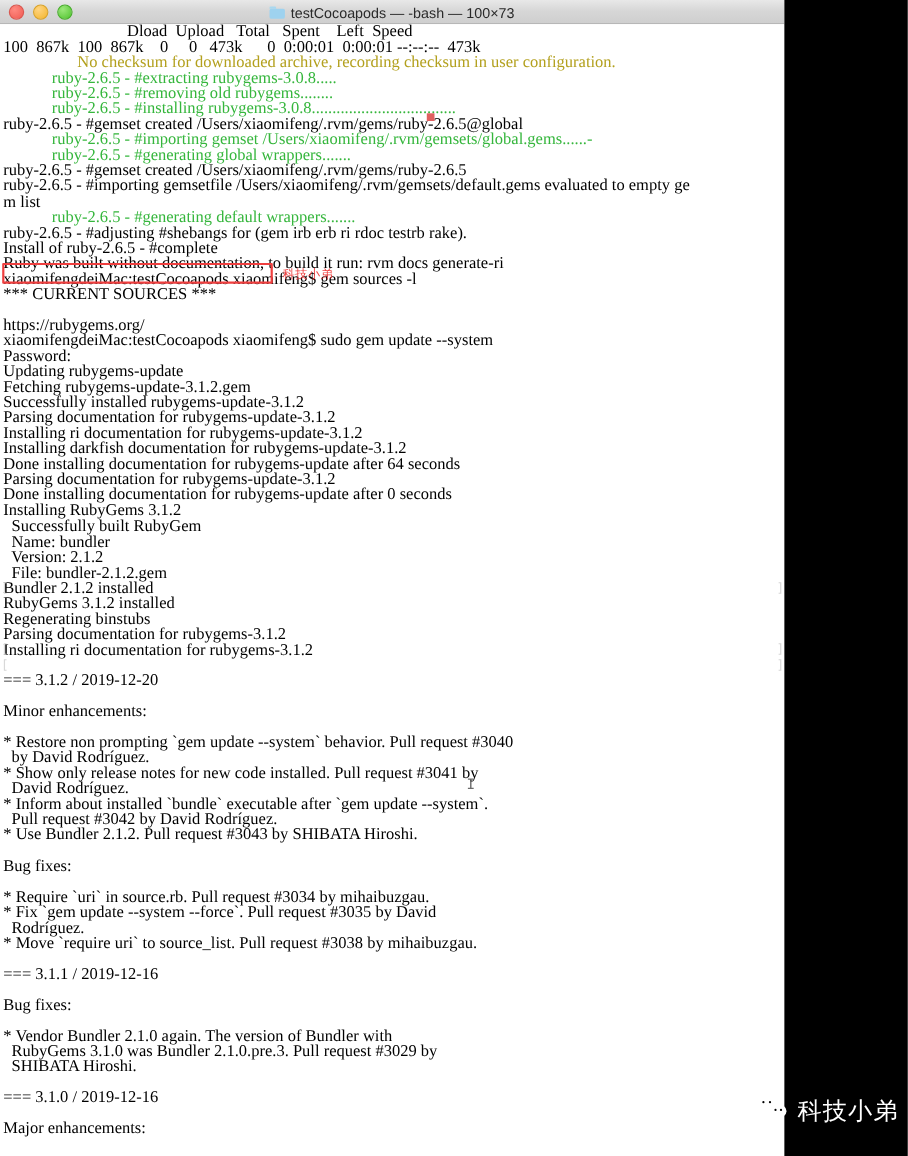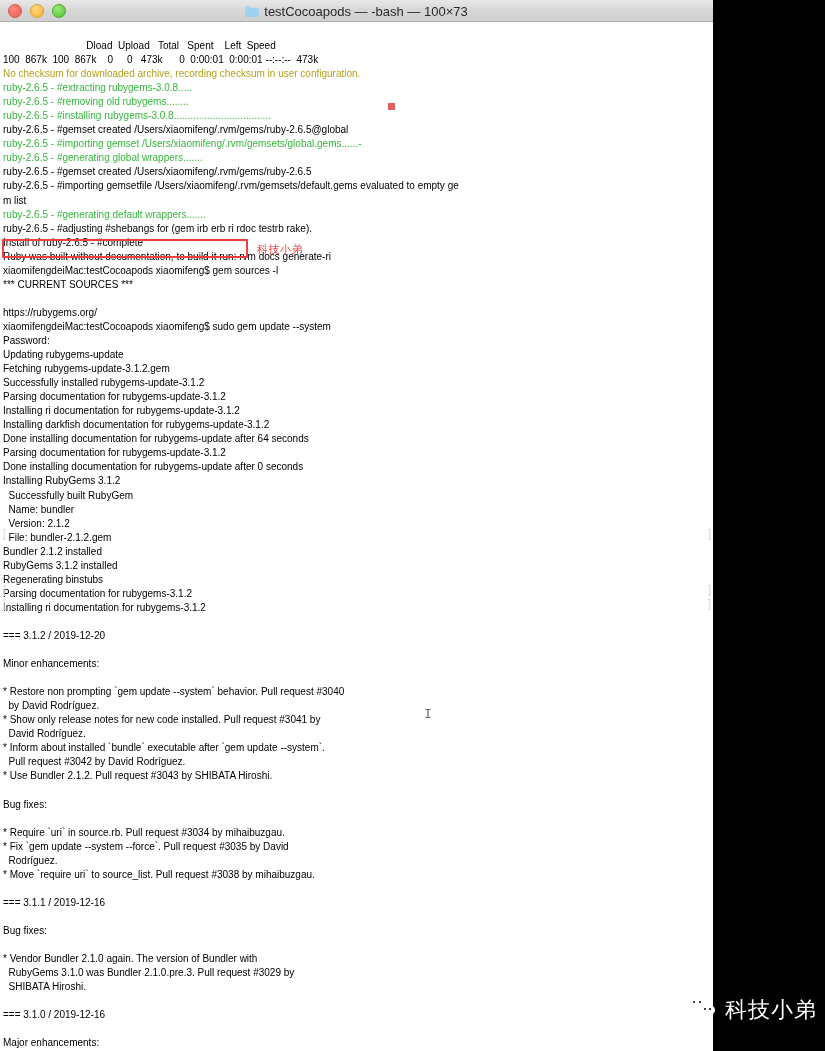--- a/index.html
+++ b/index.html
@@ -98,32 +98,32 @@
   #terminal-body {
     position: relative;
     width: 713px;
     height: 1029px;
     background: #ffffff;
     overflow: hidden;
   }
   #terminal-lines {
     position: absolute;
     left: 3px;
-    top: 17px;
-    font-family: Liberation Sans, sans-serif;
-    font-size: 10px;
+    top: 0;
+    font-family: Liberation Serif, serif;
+    font-size: 15px;
     line-height: 14.05px;
     letter-spacing: 0px;
     white-space: pre;
     color: #000000;
   }
   .tline { height: 14.05px; white-space: pre; }
   .c-white  { color: #000000; }
-  .c-green  { color: #35b63c; }
-  .c-yellow { color: #b3a01e; }
+  .c-green  { color: #35b63c; margin-left: 44px; }
+  .c-yellow { color: #b3a01e; text-align: center; }
 
   
   #annotation-box {
     position: absolute;
     left: 2px;
     top: 217px;
     width: 246px;
     height: 19px;
     border: 2px solid #ef3f3f;
     border-radius: 1px;

